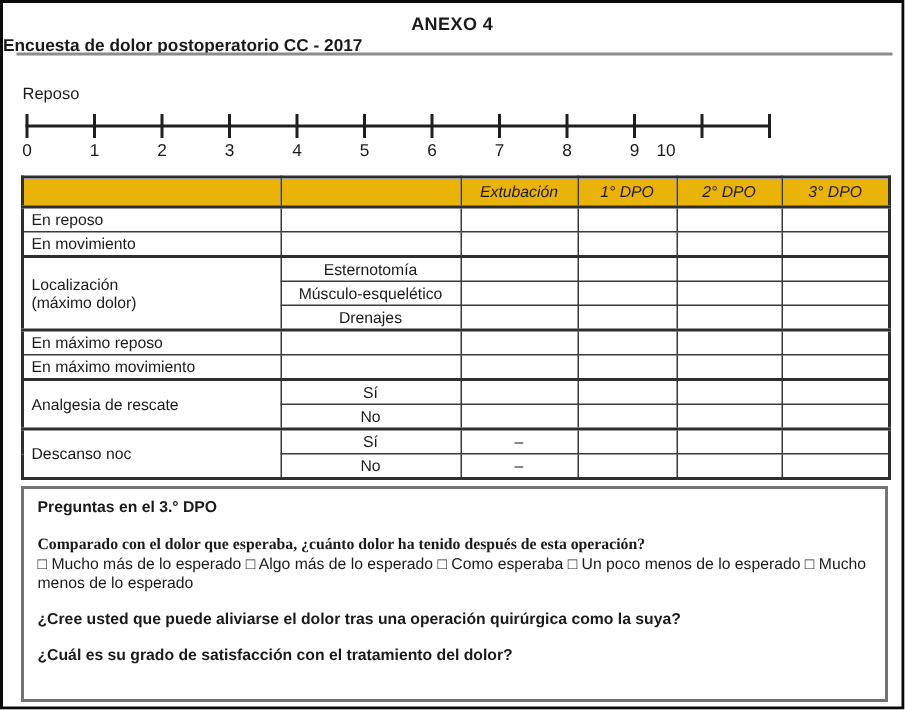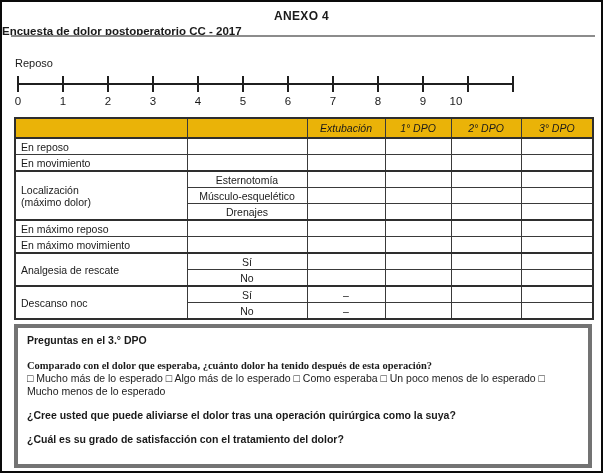--- a/index.html
+++ b/index.html
@@ -24,21 +24,21 @@
     border:2px solid #2e2e2e;
   }
   table.grid td { border:1px solid #3a3a3a; height:15px; padding:0 5px; overflow:hidden; white-space:nowrap; background:#fff; }
   table.grid thead td { background:#eab308; font-style:italic; text-align:center; height:18px; border-bottom:2px solid #2e2e2e; }
   table.grid td.sub, table.grid td.mark { text-align:center; }
   table.grid tr.thick td { border-top-width:2px; border-top-color:#2e2e2e; }
   table.grid td.span-label { white-space:normal; line-height:12px; }
 
   .qbox {
     position:absolute; left:12px; top:322px; width:578px; height:144px;
-    box-sizing:border-box; border:4px solid #737373; padding:6px 9px 0 9px;
+    box-sizing:border-box; border:2px solid #737373; padding:6px 9px 0 9px;
     font-size:10.5px; line-height:13px;
   }
   .qbox .heading { font-weight:bold; margin:0 0 12px 0; }
   .qbox .question { font-weight:bold; margin:11px 0 0 0; }
   .qbox .question.first { margin-top:12px;font-family:Liberation Serif, serif; }
   .qbox .options { font-weight:normal; margin:0; }
 </style>
 </head>
 <body>
 
@@ -66,21 +66,21 @@
         <div class="tick-label" style="left: 211px;">5</div>
         <div class="tick" style="left: 270px;"></div>
         <div class="tick-label" style="left: 256px;">6</div>
         <div class="tick" style="left: 315px;"></div>
         <div class="tick-label" style="left: 301px;">7</div>
         <div class="tick" style="left: 360px;"></div>
         <div class="tick-label" style="left: 346px;">8</div>
         <div class="tick" style="left: 405px;"></div>
         <div class="tick-label" style="left: 391px;">9</div>
         <div class="tick" style="left: 450px;"></div>
-        <div class="tick-label" style="left: 424px;">10</div>
+        <div class="tick-label" style="left: 412px;">10</div>
         <div class="tick" style="left: 495px;"></div>
       </div>
   </div>
 
   <table class="grid">
     <colgroup>
       <col style="width:172px">
         <col style="width:120px">
         <col style="width:78px">
       <col style="width:66px">

